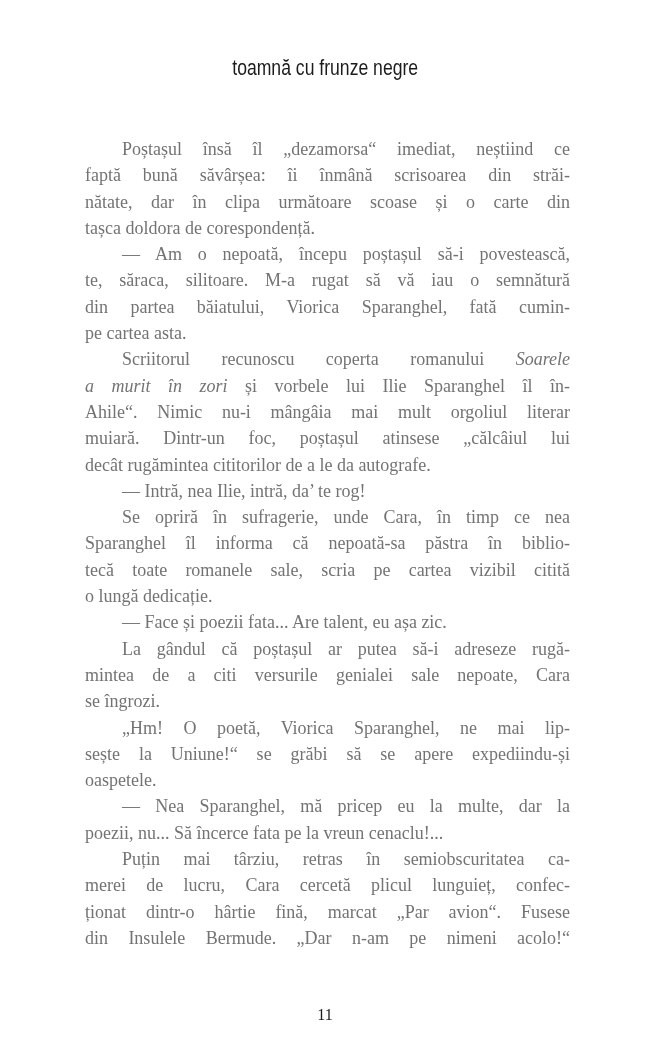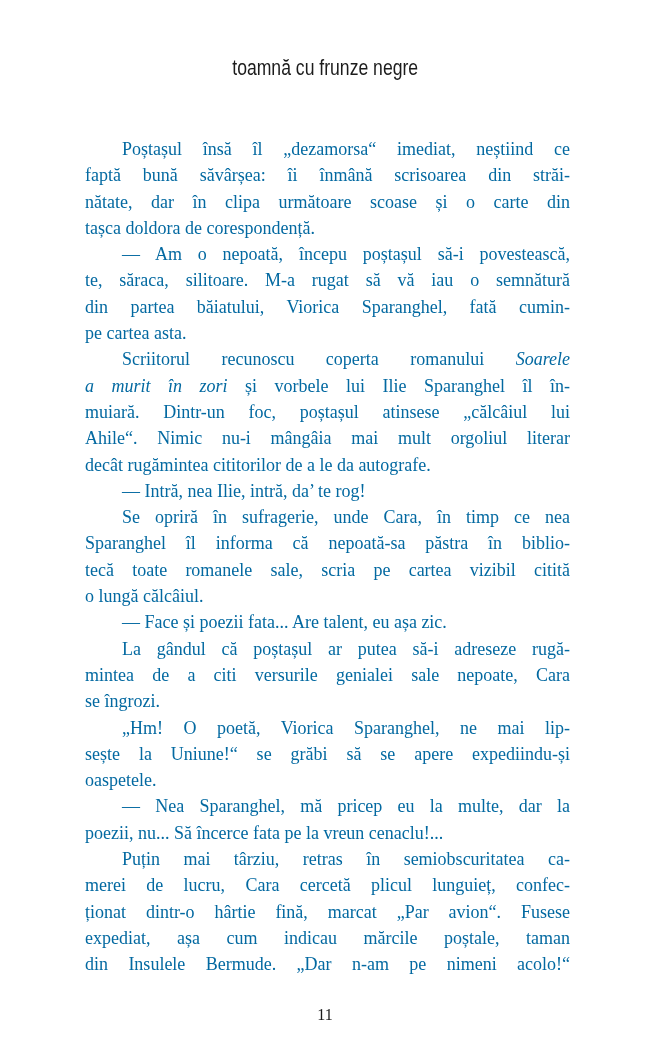--- a/index.html
+++ b/index.html
@@ -30,21 +30,21 @@
     transform-origin: center;
     white-space: nowrap;
     letter-spacing: 0px;
   }
   .text-block {
     position: absolute;
     left: 85px; top: 136px;
     width: 485px;
     font-size: 18px;
     line-height: 26.3px;
-    color: #0369a1;
+    color: #737373;
   }
   .para { margin: 0; }
   .line {
     white-space: nowrap;
     overflow: visible;
     height: 26.3px;
   }
   .line.indent { padding-left: 37px; }
   .it { font-style: italic; }
   .page-number {
@@ -72,32 +72,32 @@
       </div>
       <div class="para">
         <div class="line indent"><span class="inner" style="word-spacing: 11.3705px;"><span>— Am o nepoată, începu poștașul să-i povestească,</span></span></div>
         <div class="line"><span class="inner" style="word-spacing: 12.3507px;"><span>te, săraca, silitoare. M-a rugat să vă iau o semnătură</span></span></div>
         <div class="line"><span class="inner" style="word-spacing: 17.9245px;"><span>din partea băiatului, Viorica Sparanghel, fată cumin-</span></span></div>
         <div class="line natural"><span class="inner"><span>pe cartea asta.</span></span></div>
       </div>
       <div class="para">
         <div class="line indent"><span class="inner" style="word-spacing: 26.9375px;"><span>Scriitorul recunoscu coperta romanului </span><span class="it">Soarele</span></span></div>
         <div class="line"><span class="inner" style="word-spacing: 13.0031px;"><span class="it">a murit în zori</span><span> și vorbele lui Ilie Sparanghel îl în-</span></span></div>
+        <div class="line"><span class="inner" style="word-spacing: 15.2031px;"><span>Ahile“. Nimic nu-i mângâia mai mult orgoliul literar</span></span></div>
         <div class="line"><span class="inner" style="word-spacing: 19.2448px;"><span>muiară. Dintr-un foc, poștașul atinsese „călcâiul lui</span></span></div>
-        <div class="line"><span class="inner" style="word-spacing: 15.2031px;"><span>Ahile“. Nimic nu-i mângâia mai mult orgoliul literar</span></span></div>
         <div class="line natural"><span class="inner"><span>decât rugămintea cititorilor de a le da autografe.</span></span></div>
       </div>
       <div class="para">
         <div class="line indent natural"><span class="inner"><span>— Intră, nea Ilie, intră, da’ te rog!</span></span></div>
       </div>
       <div class="para">
         <div class="line indent"><span class="inner" style="word-spacing: 10.5139px;"><span>Se opriră în sufragerie, unde Cara, în timp ce nea</span></span></div>
         <div class="line"><span class="inner" style="word-spacing: 15.375px;"><span>Sparanghel îl informa că nepoată-sa păstra în biblio-</span></span></div>
         <div class="line"><span class="inner" style="word-spacing: 13.7129px;"><span>tecă toate romanele sale, scria pe cartea vizibil citită</span></span></div>
-        <div class="line natural"><span class="inner"><span>o lungă călcâiul.</span></span></div>
+        <div class="line natural"><span class="inner"><span>o lungă dedicație.</span></span></div>
       </div>
       <div class="para">
         <div class="line indent natural"><span class="inner"><span>— Face și poezii fata... Are talent, eu așa zic.</span></span></div>
       </div>
       <div class="para">
         <div class="line indent"><span class="inner" style="word-spacing: 11.2695px;"><span>La gândul că poștașul ar putea să-i adreseze rugă-</span></span></div>
         <div class="line"><span class="inner" style="word-spacing: 13.709px;"><span>mintea de a citi versurile genialei sale nepoate, Cara</span></span></div>
         <div class="line natural"><span class="inner"><span>se îngrozi.</span></span></div>
       </div>
       <div class="para">
@@ -106,19 +106,18 @@
         <div class="line natural"><span class="inner"><span>oaspetele.</span></span></div>
       </div>
       <div class="para">
         <div class="line indent"><span class="inner" style="word-spacing: 10.7361px;"><span>— Nea Sparanghel, mă pricep eu la multe, dar la</span></span></div>
         <div class="line natural"><span class="inner"><span>poezii, nu... Să încerce fata pe la vreun cenaclu!...</span></span></div>
       </div>
       <div class="para">
         <div class="line indent"><span class="inner" style="word-spacing: 18.9349px; margin-top: 47px;"><span>Puțin mai târziu, retras în semiobscuritatea ca-</span></span></div>
         <div class="line"><span class="inner" style="word-spacing: 15.8125px;"><span>merei de lucru, Cara cercetă plicul lunguieț, confec-</span></span></div>
         <div class="line"><span class="inner" style="word-spacing: 15.4263px;"><span>ționat dintr-o hârtie fină, marcat „Par avion“. Fusese</span></span></div>
-        <div class="line"><span class="inner" style="word-spacing: 22.0234px;"><span>expediat, așa cum indicau mărcile poștale, taman</span></span></div>
         <div class="line"><span class="inner" style="word-spacing: 15.875px;"><span>din Insulele Bermude. „Dar n-am pe nimeni acolo!“</span></span></div>
       </div>
     </div>
 
   <div class="page-number">11</div>
 </div>
 
 </body></html>

